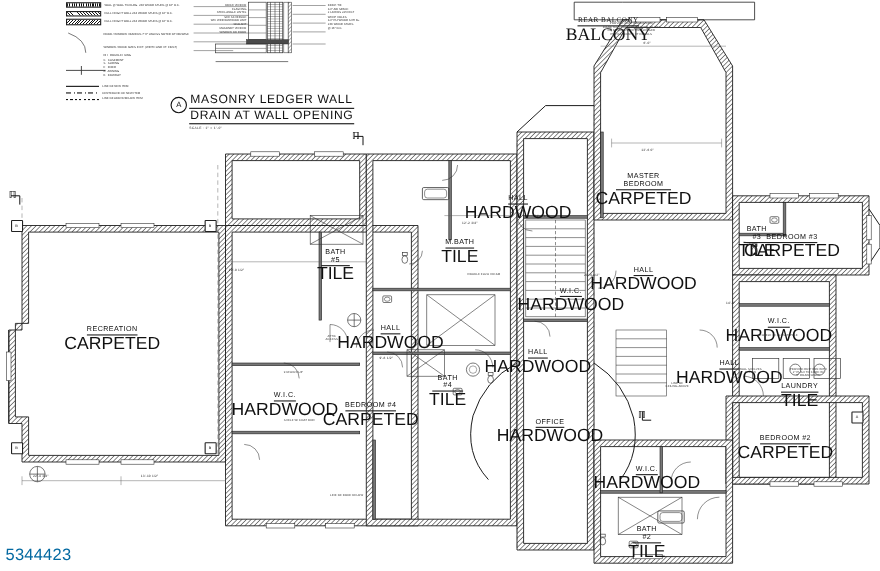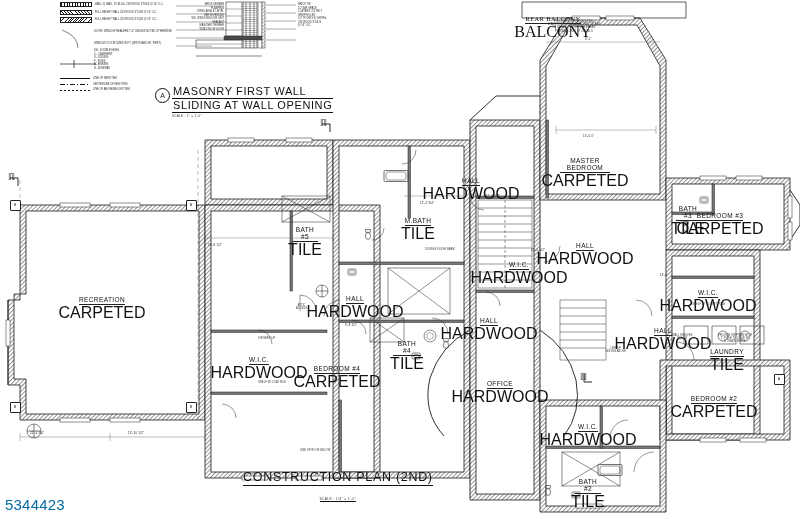--- a/index.html
+++ b/index.html
@@ -394,29 +394,25 @@
     <div>WEEP HOLES</div>
     <div>1/2" PLYWOOD SHTHG.</div>
     <div>2X6 WOOD STUDS</div>
     <div>@ 16" O.C.</div>
   </div>
 
   <div class="bubble" style="left:155px;top:88px;">
     <span>A</span>
   </div>
   <div class="titleblock" style="left:172px;top:85px;">
-    <div class="l1">MASONRY FIRST WALL</div>
-    <div class="l2">SLIDING AT WALL OPENING</div>
+    <div class="l1">MASONRY LEDGER WALL</div>
+    <div class="l2">DRAIN AT WALL OPENING</div>
     <div class="scale">SCALE : 1" = 1'-0"</div>
   </div>
 
-  <div class="plantitle" style="left:243px;top:470px;">
-    <div class="t">CONSTRUCTION PLAN (2ND)</div>
-    <div class="s">SCALE : 1/4" = 1'-0"</div>
-  </div>
 
   <div class="idnum lbl" style="left:5px;top:496px;">5344423</div>
 
   <div id="room-labels">
       <div class="room-wrap" style="left: 522px; top: 16px; width: 62px; font-family: Liberation Serif, serif;">
         <div class="room">REAR BALCONY</div>
         <div class="sub">BALCONY</div>
       </div>
       <div class="room-wrap" style="left: 560px; top: 158px; width: 50px;">
         <div class="room">MASTER BEDROOM</div>

